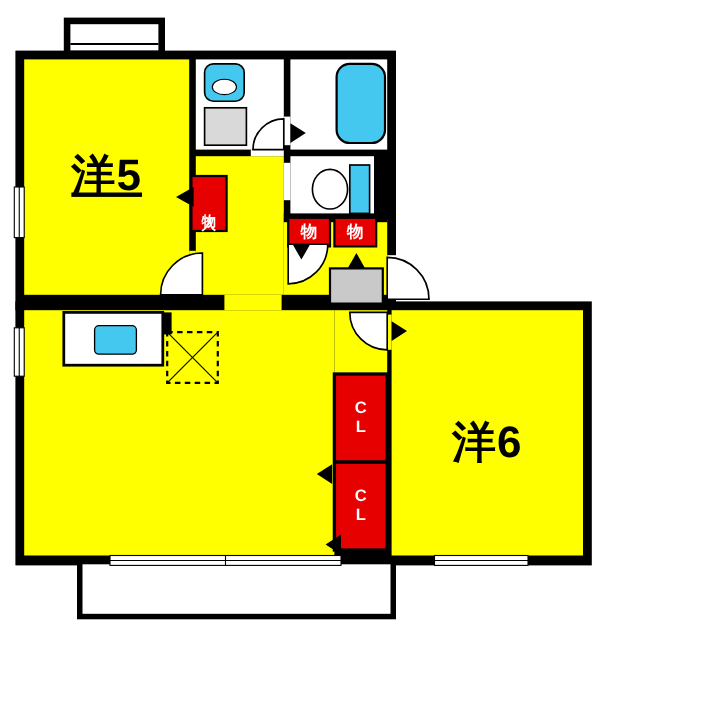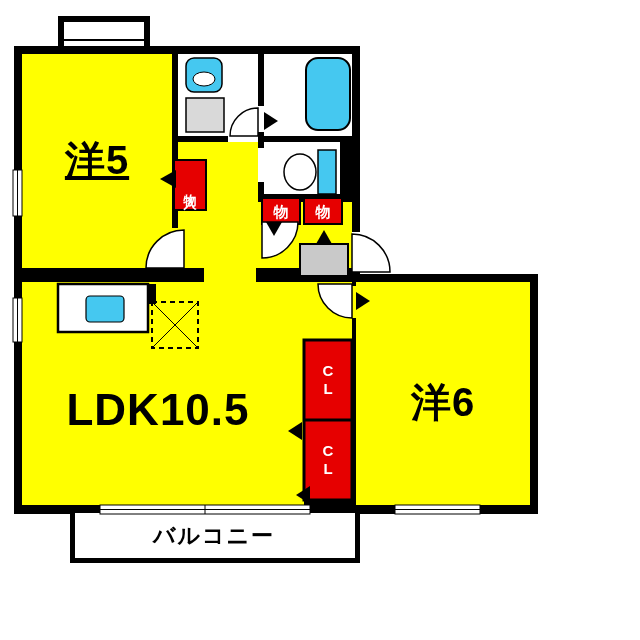--- a/index.html
+++ b/index.html
@@ -128,23 +128,21 @@
       <polygon points="264,112 264,130 278,121"></polygon>
       <polygon points="266,222 282,222 274,236"></polygon>
       <polygon points="316,244 332,244 324,230"></polygon>
       <polygon points="356,292 356,310 370,301"></polygon>
       <polygon points="302,422 302,440 288,431"></polygon>
       <polygon points="310,486 310,504 296,495"></polygon>
     </g>
   </svg>
 
   <div class="label room-big" style="left:97px;top:160px;text-decoration:underline;">洋5</div>
-  <div class="label ldk-big" style="left:158px;top:410px;">LDK10.5</div>
   <div class="label room-big" style="left:443px;top:402px;">洋6</div>
-  <div class="label balcony-t" style="left:214px;top:536px;">バルコニー</div>
 
   <div class="vlabel" style="left:190px;top:185px;font-size:13px;">物入</div>
   <div class="wlabel" style="left:281px;top:211px;font-size:15px;">物</div>
   <div class="wlabel" style="left:323px;top:211px;font-size:15px;">物</div>
   <div class="vlabel" style="left:328px;top:380px;font-size:15px;">CL</div>
   <div class="vlabel" style="left:328px;top:460px;font-size:15px;">CL</div>
 
 </div>
 
 </body></html>

